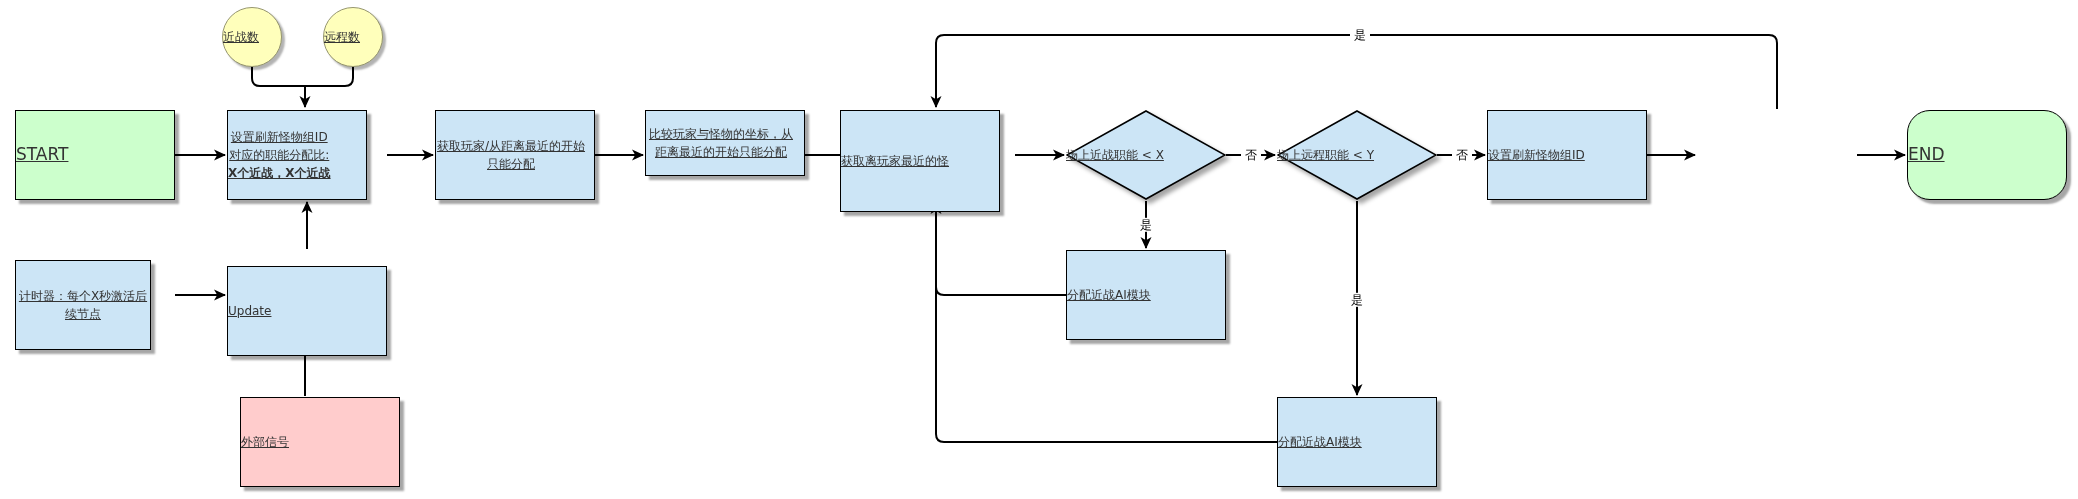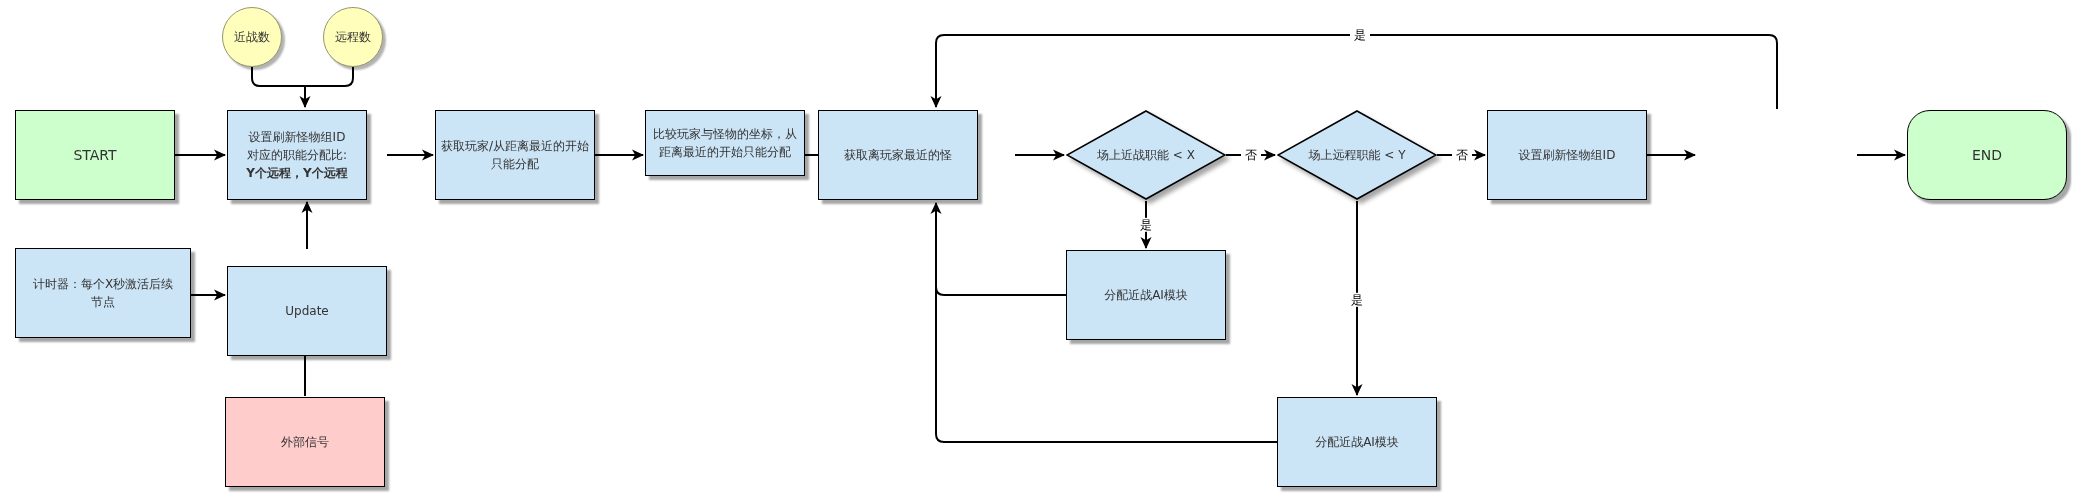--- a/index.html
+++ b/index.html
@@ -7,31 +7,32 @@
     position:relative;
     width:2078px;height:499px;
     background:#ffffff;
     font-family:"DejaVu Sans","Liberation Sans",sans-serif;
     overflow:hidden;
   }
   .edges{position:absolute;left:0;top:0;z-index:1;}
   .node{
     position:absolute;
     box-sizing:border-box;
-    display:flex;align-items:center;justify-content:center;
+    display:flex;align-items:center;
     text-align:center;
     font-size:12px;color:#333;
     line-height:1.5;
     z-index:2;
+    text-decoration:underline;
   }
   .rect{
     border:1.5px solid #000;
     box-shadow:4px 4px 2px rgba(0,0,0,0.35);
   }
-  .fill-green{background:#ccffcc;font-size:14px;}
+  .fill-green{background:#ccffcc;font-size:17px;}
   .fill-blue{background:#cce5f6;}
   .fill-pink{background:#ffcccc;}
   .circle{
     border-radius:50%;
     background:#ffffbb;
     border:1px solid #96966e;
     box-shadow:3px 3px 2px rgba(0,0,0,0.3);
   }
   .diamond{background:transparent;border:none;}
   .diamond .shape{
@@ -97,45 +98,45 @@
   </div>
 
   <div class="node circle" style="left:323px;top:7px;width:60px;height:60px;">
     <span>远程数</span>
   </div>
 
   <div class="node rect fill-blue multiline" style="left:227px;top:110px;width:140px;height:90px;">
     <div>
       <span>设置刷新怪物组ID</span>
       <span>对应的职能分配比:</span>
-      <span class="bold">Y个远程，Y个远程</span>
+      <span class="bold">X个近战，X个近战</span>
     </div>
   </div>
 
-  <div class="node rect fill-blue" style="left:15px;top:248px;width:176px;height:90px;">
+  <div class="node rect fill-blue" style="left:15px;top:260px;width:136px;height:90px;">
     <span class="w150">计时器：每个X秒激活后续节点</span>
   </div>
 
   <div class="node rect fill-blue" style="left:227px;top:250px;width:160px;height:90px;margin-top:16px;">
     <span>Update</span>
   </div>
 
-  <div class="node rect fill-pink" style="left:225px;top:397px;width:160px;height:90px;">
+  <div class="node rect fill-pink" style="left:240px;top:397px;width:160px;height:90px;">
     <span>外部信号</span>
   </div>
 
   <div class="node rect fill-blue" style="left:435px;top:110px;width:160px;height:90px;">
     <span class="w150">获取玩家/从距离最近的开始只能分配</span>
   </div>
 
   <div class="node rect fill-blue" style="left:645px;top:110px;width:160px;height:66px;">
     <span class="w150">比较玩家与怪物的坐标，从距离最近的开始只能分配</span>
   </div>
 
-  <div class="node rect fill-blue" style="left:818px;top:110px;width:160px;height:90px;">
+  <div class="node rect fill-blue" style="left:840px;top:110px;width:160px;height:102px;">
     <span>获取离玩家最近的怪</span>
   </div>
 
   <div class="node diamond" style="left:1066px;top:110px;width:160px;height:90px;">
     <svg class="shape" width="160" height="90" viewBox="0 0 160 90">
       <polygon points="80,1 159,45 80,89 1,45" fill="#cce5f6" stroke="#000" stroke-width="1.6"></polygon>
     </svg>
     <span class="lbl">场上近战职能 &lt; X</span>
   </div>
 

